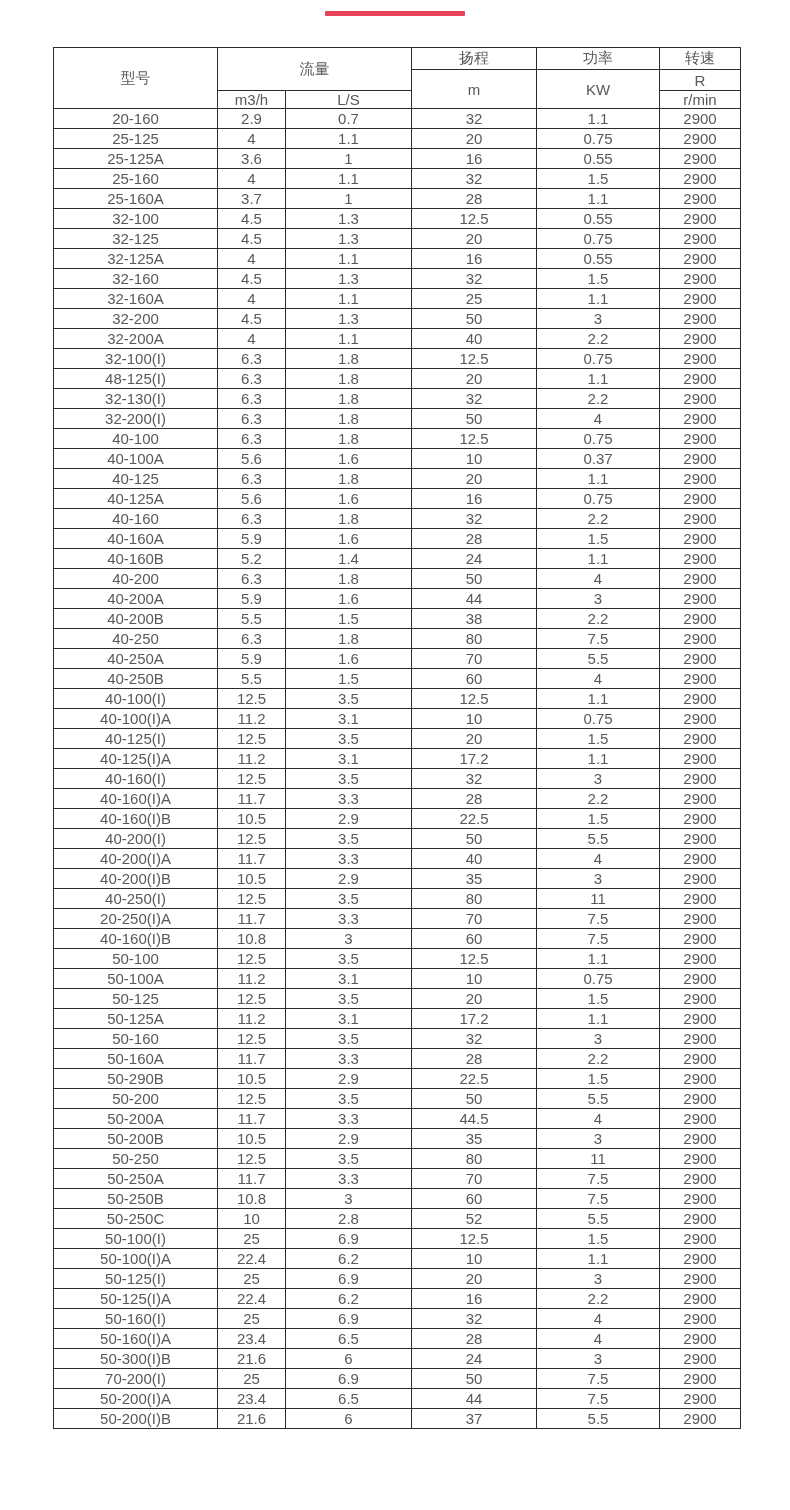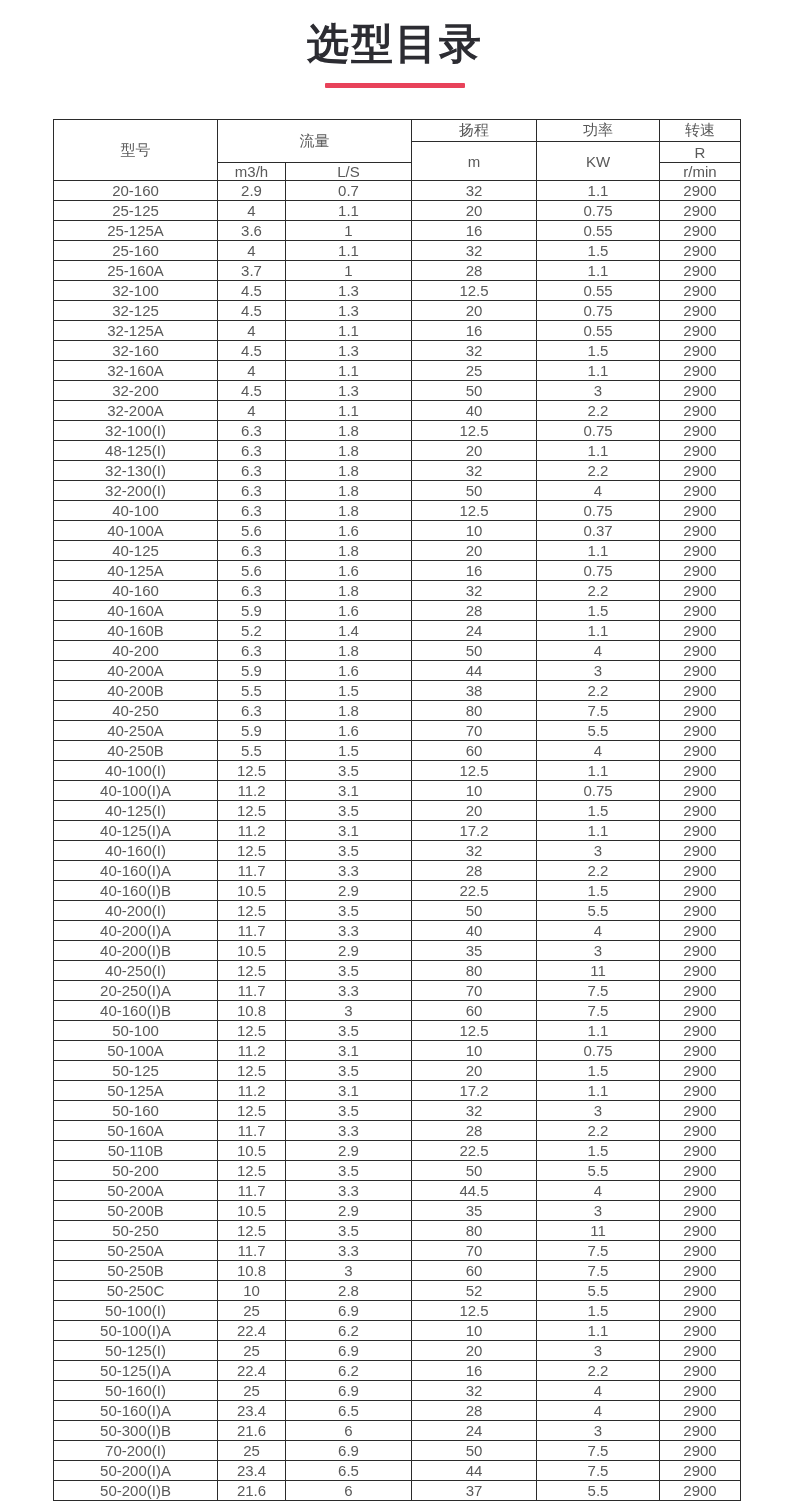--- a/index.html
+++ b/index.html
@@ -58,21 +58,20 @@
     height: 19px;
     font-size: 15px;
     line-height: 19px;
   }
 </style>
 </head>
 <body>
 
 <div class="page">
 
-  <h1 class="page-title">选型目录</h1>
 
   <div class="title-underline" style="background: rgb(232, 66, 90);"></div>
 
   <table class="catalog-table">
     <colgroup>
       <col style="width:164px">
       <col style="width:68px">
       <col style="width:126px">
       <col style="width:125px">
       <col style="width:123px">
@@ -476,21 +475,21 @@
         </tr>
         <tr>
           <td>50-160A</td>
           <td>11.7</td>
           <td>3.3</td>
           <td>28</td>
           <td>2.2</td>
           <td>2900</td>
         </tr>
         <tr>
-          <td>50-110B</td>
+          <td>50-290B</td>
           <td>10.5</td>
           <td>2.9</td>
           <td>22.5</td>
           <td>1.5</td>
           <td>2900</td>
         </tr>
         <tr>
           <td>50-200</td>
           <td>12.5</td>
           <td>3.5</td>

